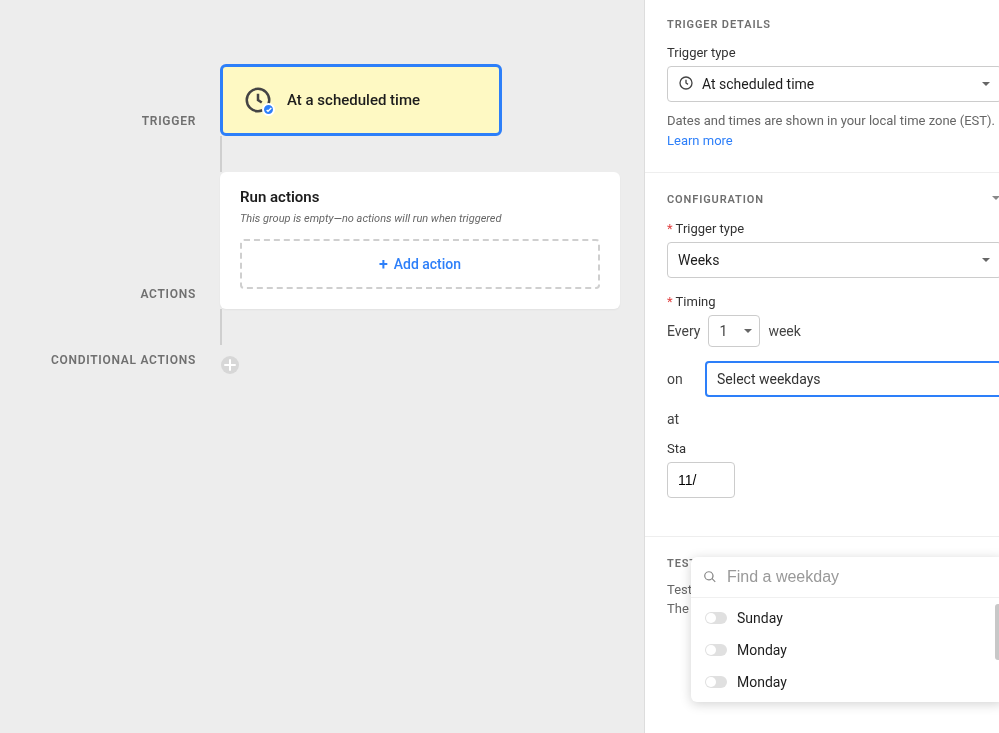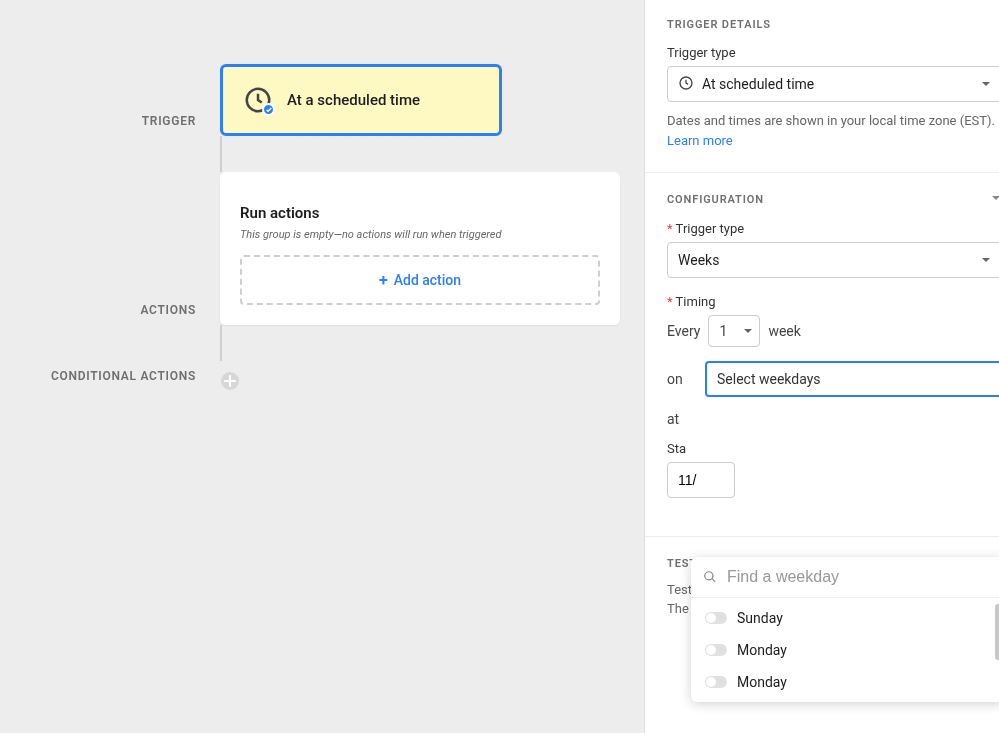--- a/index.html
+++ b/index.html
@@ -96,21 +96,21 @@
     border-radius:50%;
     display:flex; align-items:center; justify-content:center;
   }
   .trigger-icon .check svg { width:8px;height:8px; }
   .trigger-title { font-size:15px; font-weight:500; }
 
   .actions-card {
     width: 400px;
     background: #fff;
     border-radius: 6px;
-    padding: 32px 20px 20px;
+    padding: 16px 20px 20px;
     box-shadow: 0 1px 2px rgba(0,0,0,0.05);
   }
   .actions-card h3 {
     margin: 0 0 6px 0;
     font-size: 15px;
     font-weight: 600;
   }
   .actions-card .empty-msg {
     font-size: 11px;
     font-style: italic;

